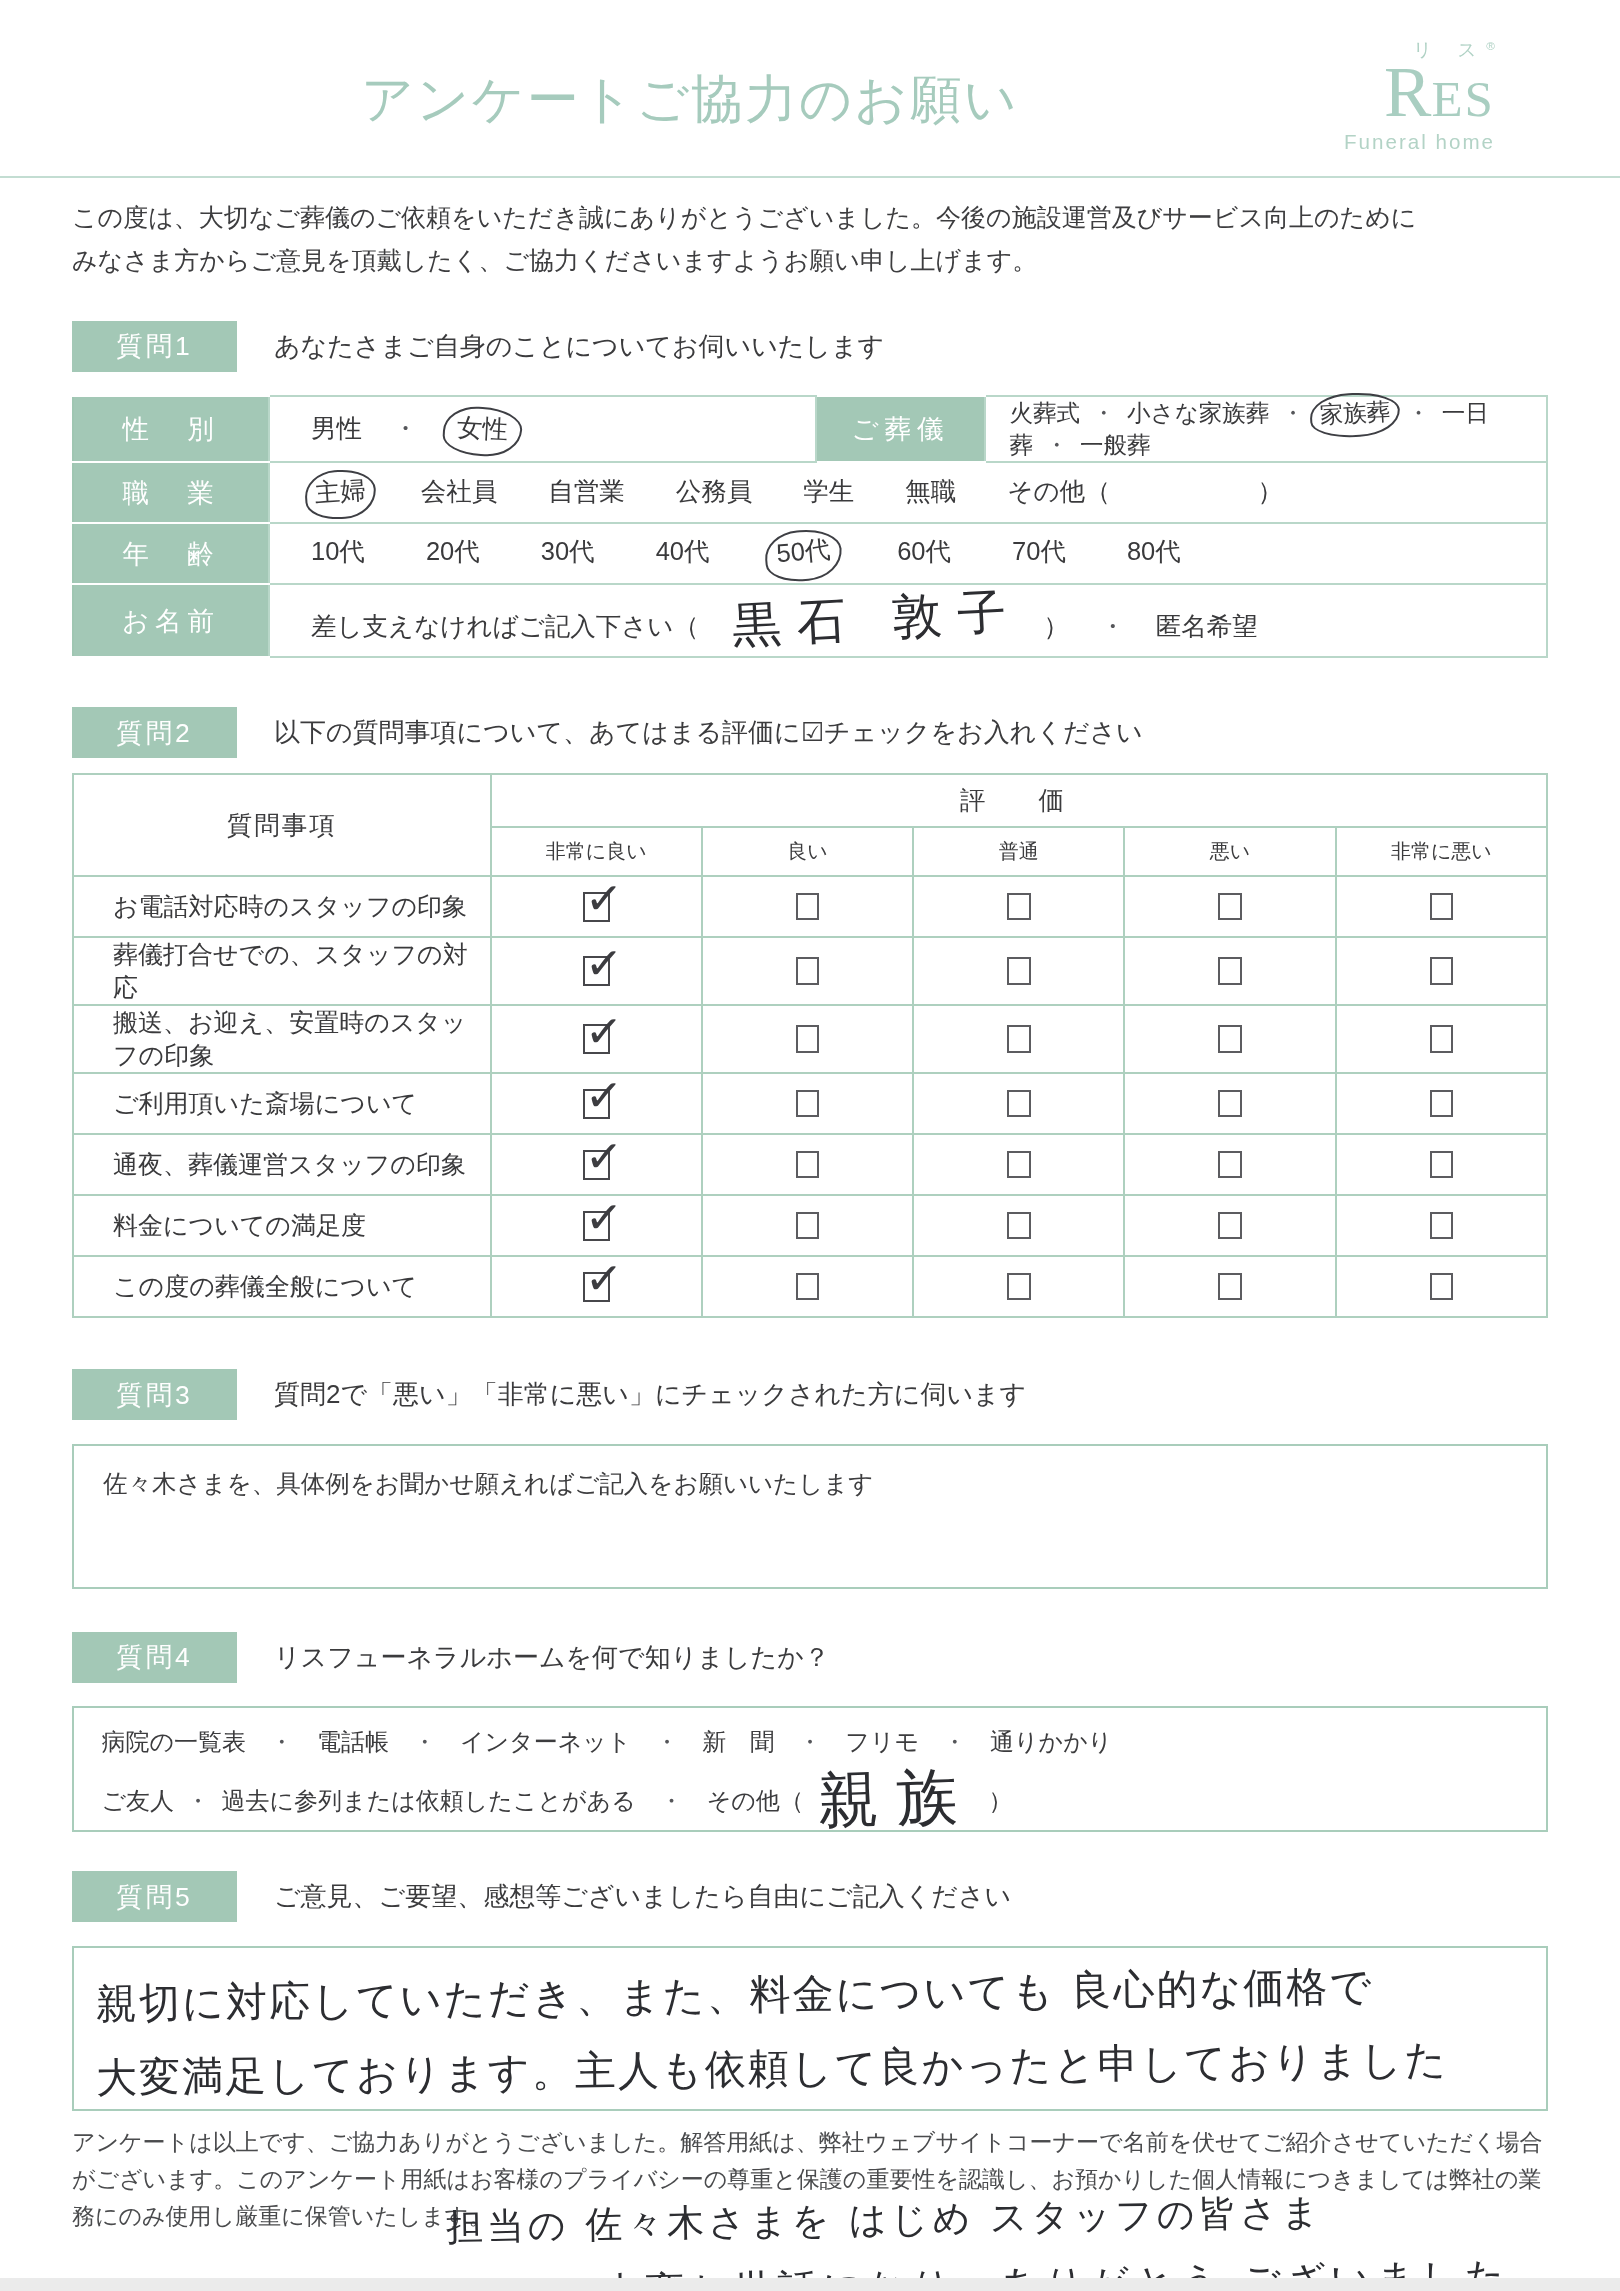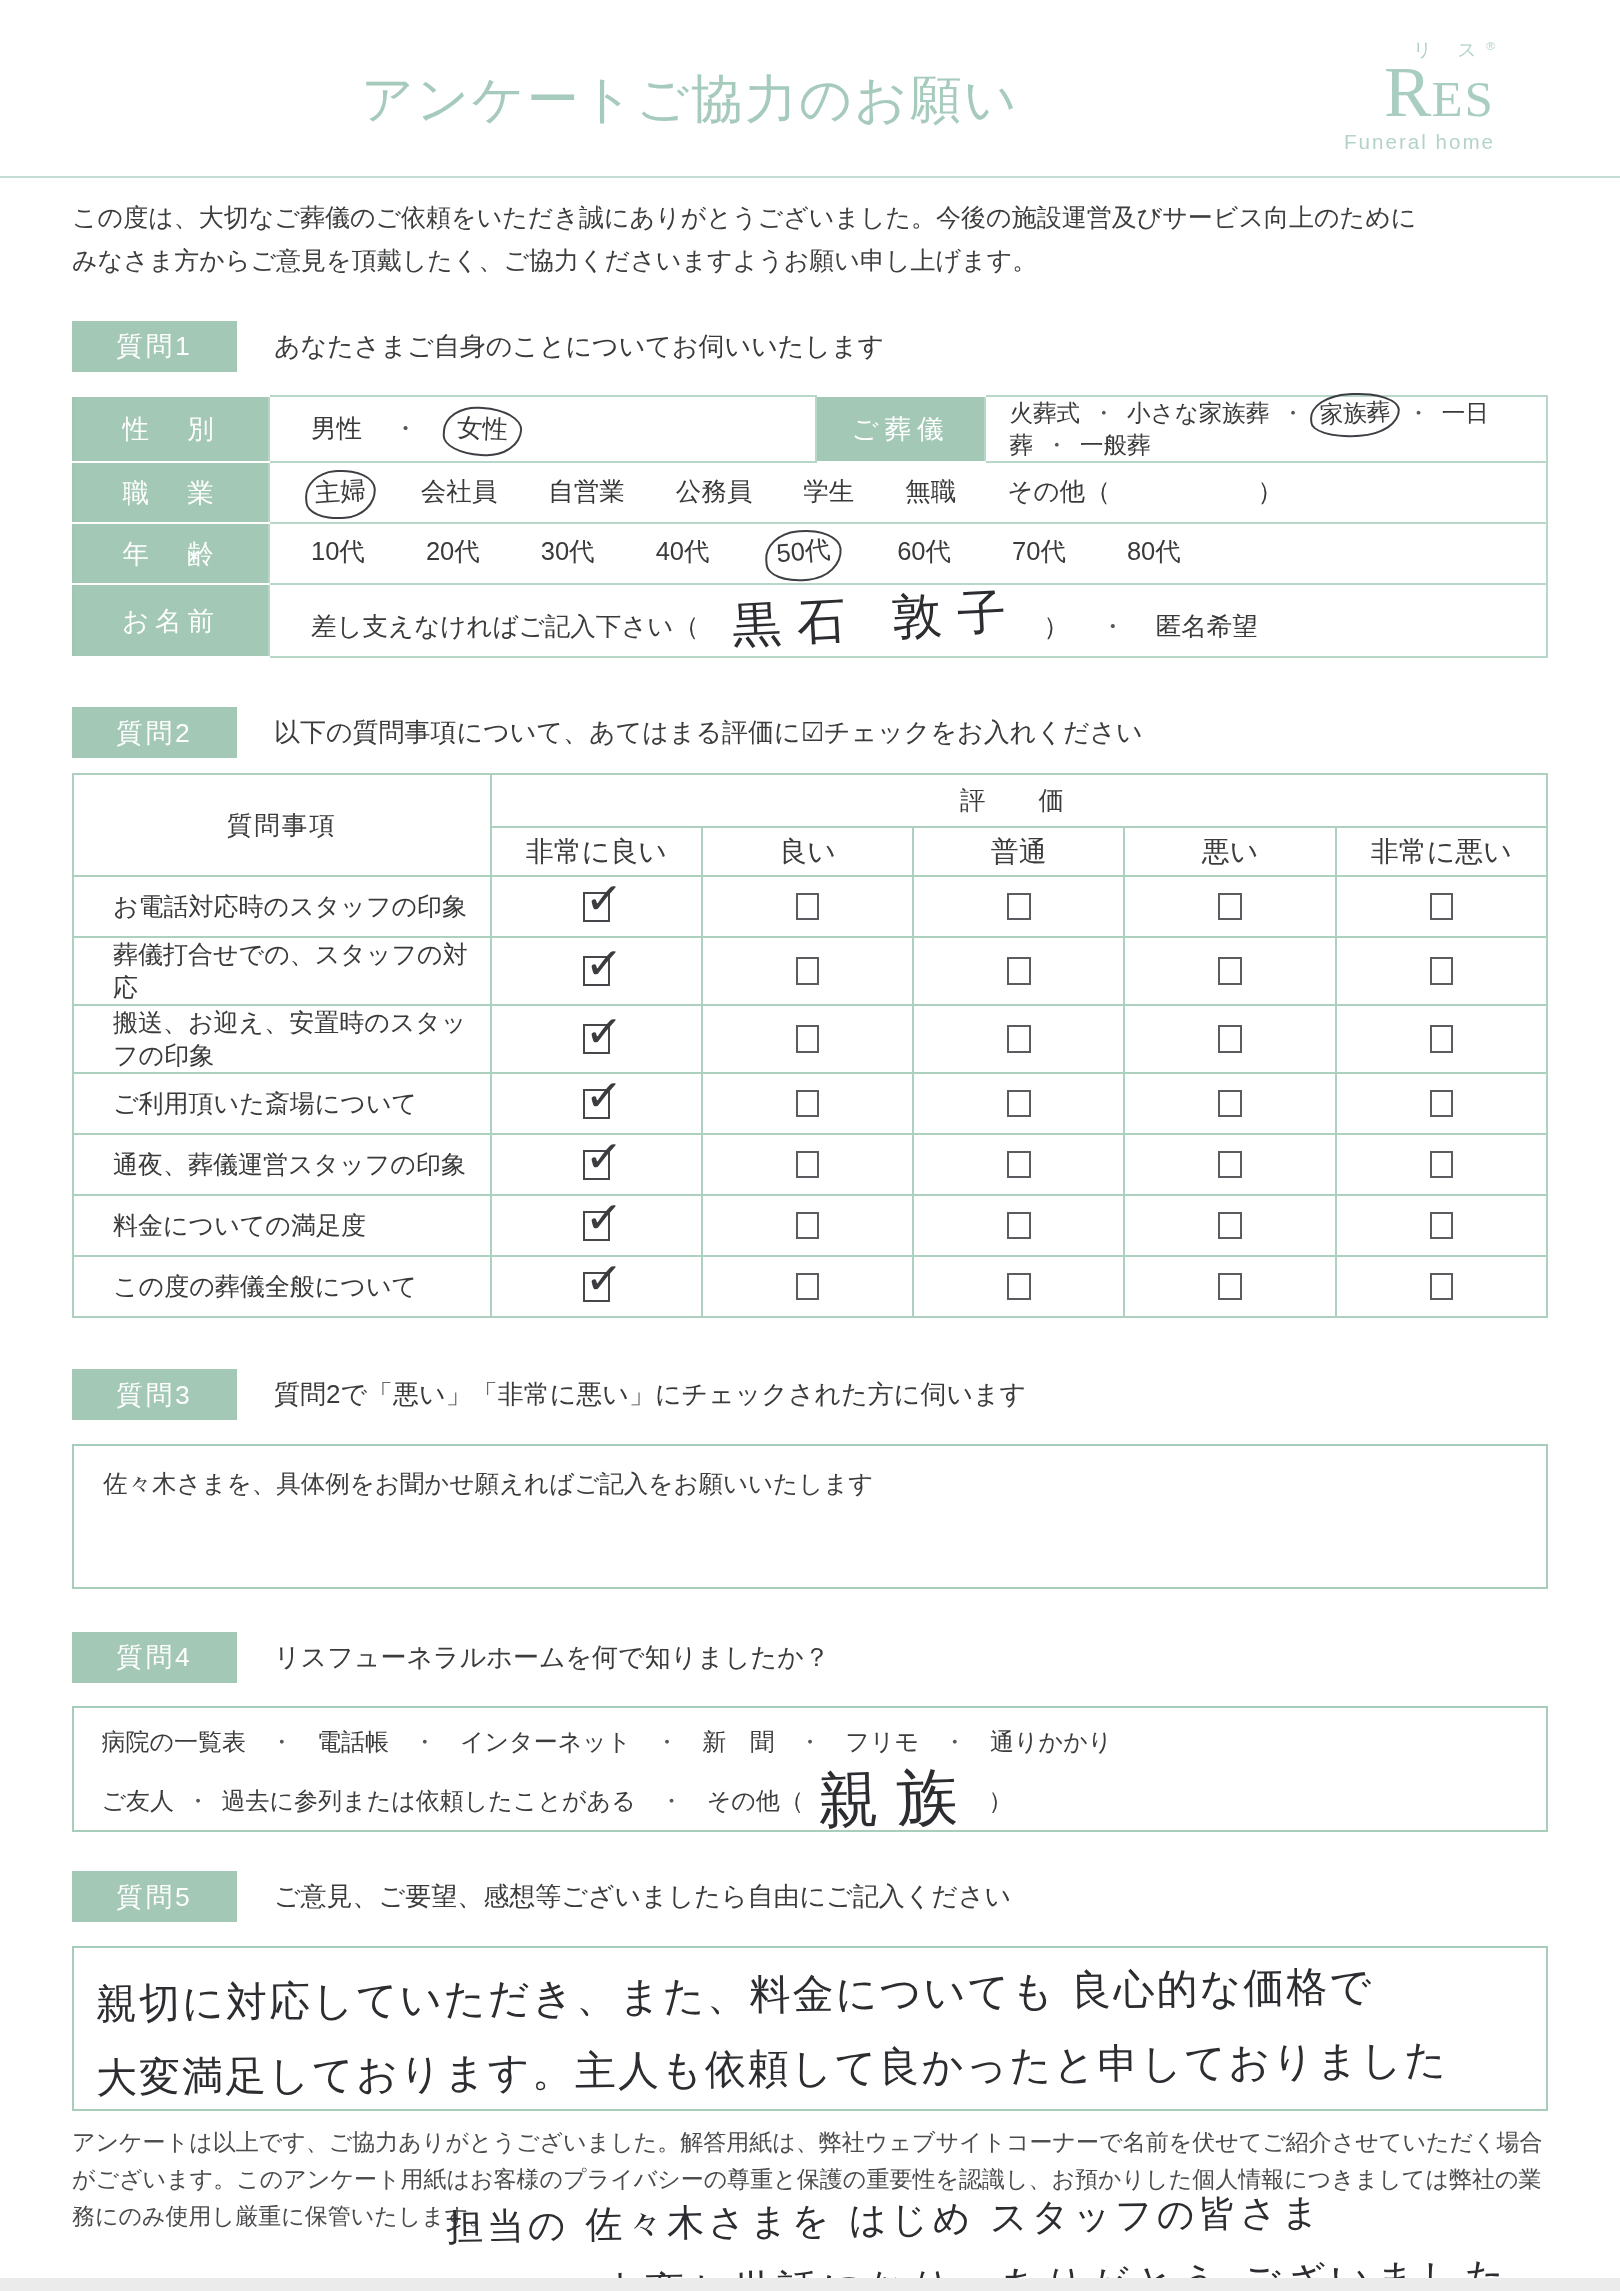--- a/index.html
+++ b/index.html
@@ -63,21 +63,21 @@
   .name-hw {
     display:inline-block; font-size:49px; letter-spacing:15.7px;
     transform:rotate(-3deg); margin:-11.8px 21.6px -11.8px 33px;
   }
   
   .sec-q2 { margin-top:49px; }
   .rate-table { margin-top:15px; width:100%; border-collapse:collapse; border:2.5px solid #9fc6b2; }
   .rate-table td { border:2px solid #aed0bf; }
   .rt-item-header { width:419px; text-align:center; font-size:25.5px; letter-spacing:2px; }
   .rt-eval-header { height:53px; text-align:center; font-size:25.5px; letter-spacing:13.7px;border-radius:20px; }
-  .rt-cols td { height:49px; text-align:center; font-size:28px; width:212px; }
+  .rt-cols td { height:49px; text-align:center; font-size:20px; width:212px; }
   .rt-row td { height:61px; }
   .rt-label { font-size:25px; padding-left:39px; color:#3a3a3c; }
   .rt-cell { text-align:center; }
   .cb {
     display:inline-block; width:23.5px; height:27.4px; border:2px solid #5c5c60;
     position:relative; vertical-align:middle; background:#fff;
   }
   .cb.checked { width:26.5px; height:30px; border-color:#47474b; border-width:2.5px; }
   .cb .tick {
     position:absolute; left:0px; top:-17.6px; font-size:45px; line-height:1;

